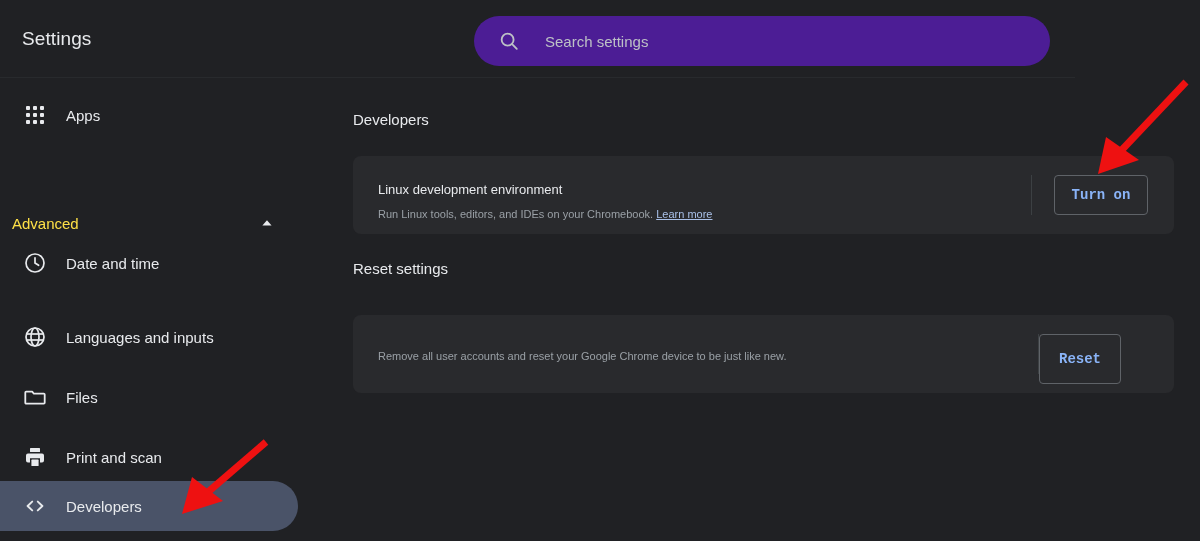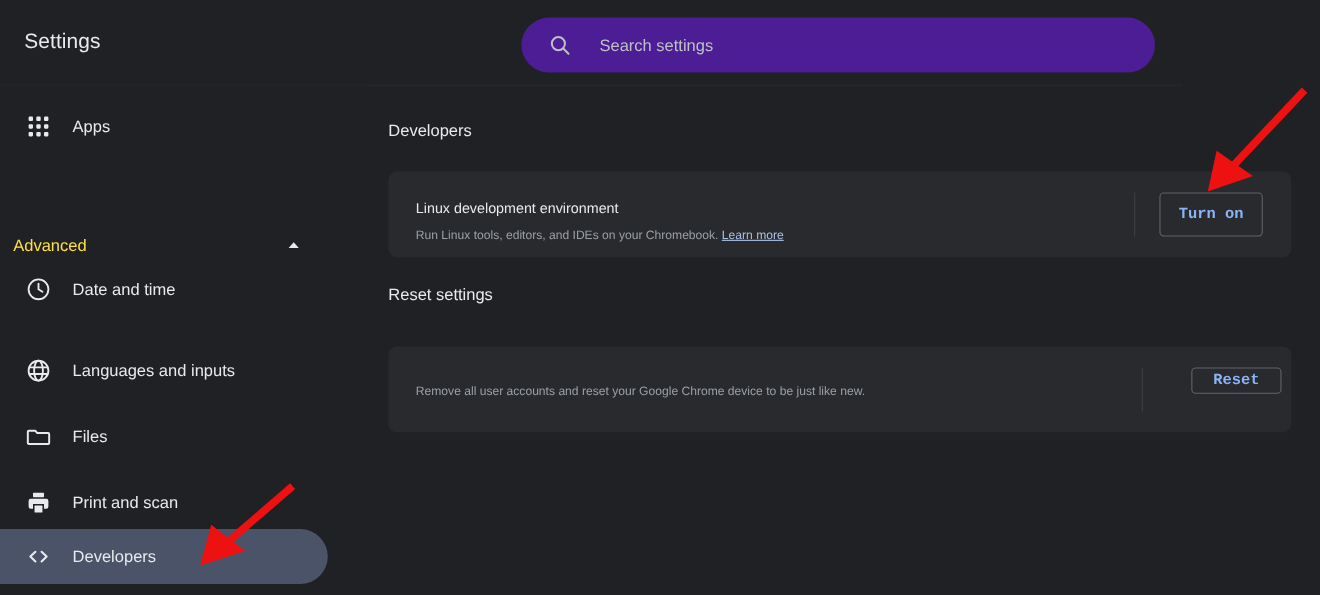--- a/index.html
+++ b/index.html
@@ -312,21 +312,21 @@
   </div>
 
   <div class="section-title" style="top:182px">Reset settings</div>
 
   <div class="card" style="top:237px; height:78px">
     <div class="card-row">
       <div class="card-text">
         <div class="card-secondary">Remove all user accounts and reset your Google Chrome device to be just like new.</div>
       </div>
       <div class="card-divider" style="left:685px; top:19px; height:40px"></div>
-      <button class="action-btn" style="left:730px; top:19px; width:82px; height:24px">Reset</button>
+      <button class="action-btn" style="left:686px; top:19px; width:82px; height:50px">Reset</button>
     </div>
   </div>
 </div>
 
 <svg id="annotations">
   <g>
     <line x1="1186" y1="82" x2="1118" y2="154" stroke="#ee1111" stroke-width="7" stroke-linecap="butt"></line>
     <polygon points="1098,174 1106,137 1139,160" fill="#ee1111"></polygon>
   </g>
   <g>

